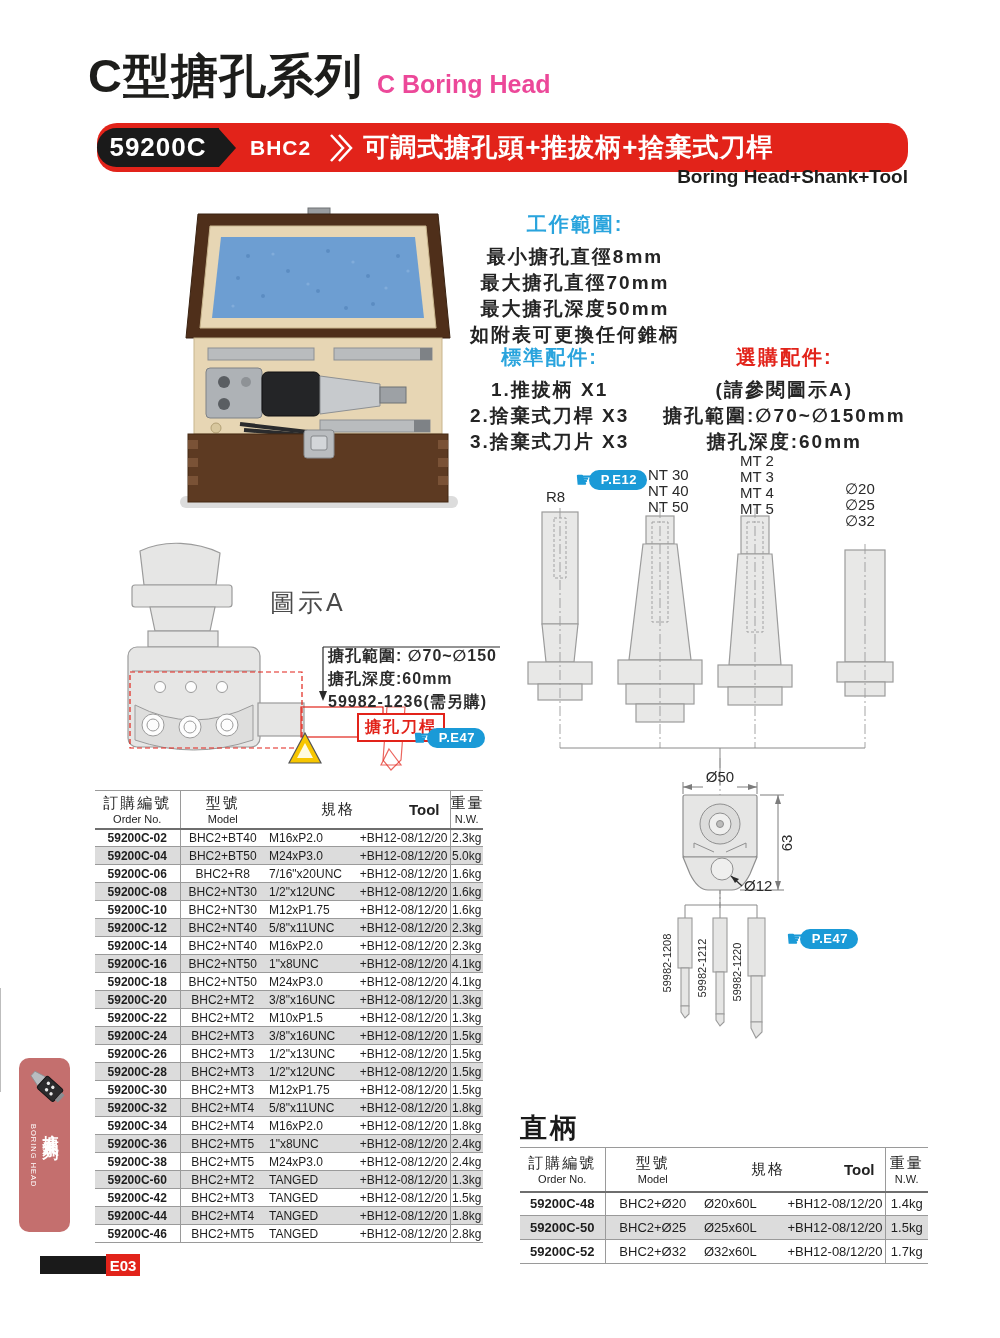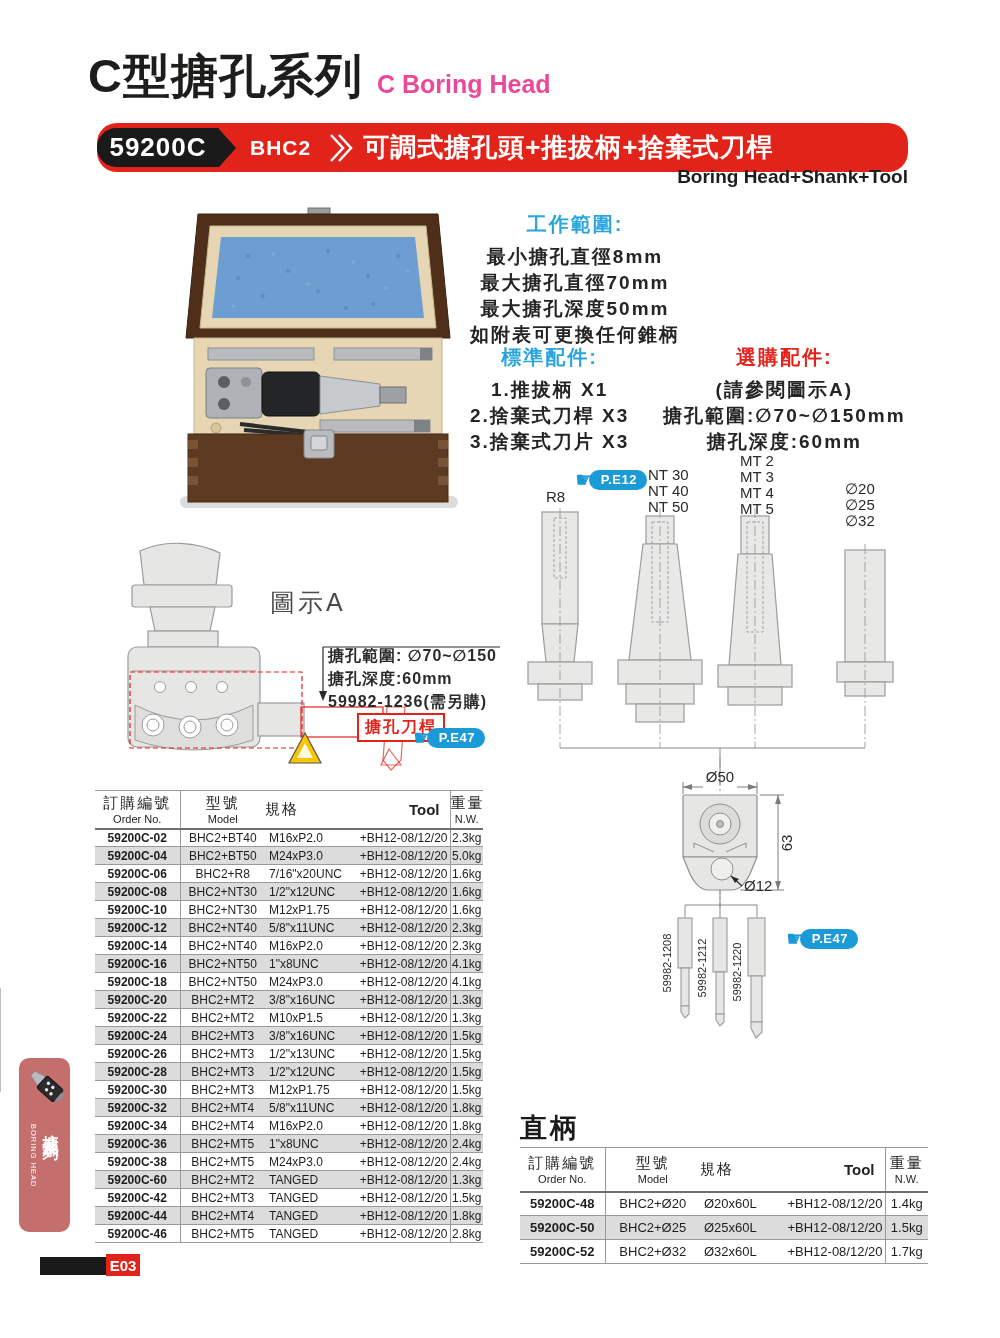--- a/index.html
+++ b/index.html
@@ -67,34 +67,34 @@
   table.cat td.c4 { text-align:center; }
   table.cat tbody tr:last-child td { border-bottom:1px solid #9a9a9a; }
 
   .main-table { position:absolute; left:95px; top:790px; width:388px; font-size:12px; }
   .main-table th { height:38px; }
   .main-table td { height:18px; }
   .straight-table { position:absolute; left:520px; top:1147px; width:408px; font-size:13px; }
   .straight-table th { height:44px; }
   .straight-table td { height:24px; }
   .th-tool { font-size:15px; font-weight:bold; text-align:right; padding-right:10px; }
-  .th-spec { text-align:left; }
+  .th-spec { text-align:right; }
   .straight-heading { position:absolute; left:520px; top:1110px; font-size:27px; font-weight:bold;
                       color:#1a1a1a; letter-spacing:3px; }
 
   
   .sidebar-tab { position:absolute; left:19px; top:1058px; width:51px; height:174px;
                  background:#c46f6e; border-radius:10px; }
   .tab-texts { position:absolute; left:0; top:64px; width:100%; display:flex; justify-content:center; gap:2px; }
   .tab-zh { writing-mode:vertical-rl; color:#fff; font-size:16px; letter-spacing:3px; font-weight:bold; }
   .tab-en { writing-mode:vertical-rl; text-orientation:mixed; color:#fff; font-size:7.5px; letter-spacing:1px; margin-top:2px; }
   .tab-icon { position:absolute; left:6px; top:6px; }
 
   
-  .footer-badge { position:absolute; left:40px; top:1254px; display:flex; align-items:center; }
+  .footer-badge { position:absolute; left:40px; top:1254px; display:flex; }
   .footer-black { width:66px; height:18px; background:#1a1a1a; margin-top:2px; }
   .footer-red { width:34px; height:22px; background:#e2231a; color:#fff; font-size:15px; font-weight:bold;
                 display:flex; align-items:center; justify-content:center; }
   .edge-mark { position:absolute; left:0; top:988px; width:1px; height:104px; background:#bdbdbd; }
 </style>
 </head>
 <body>
 
 <div class="page">
 

